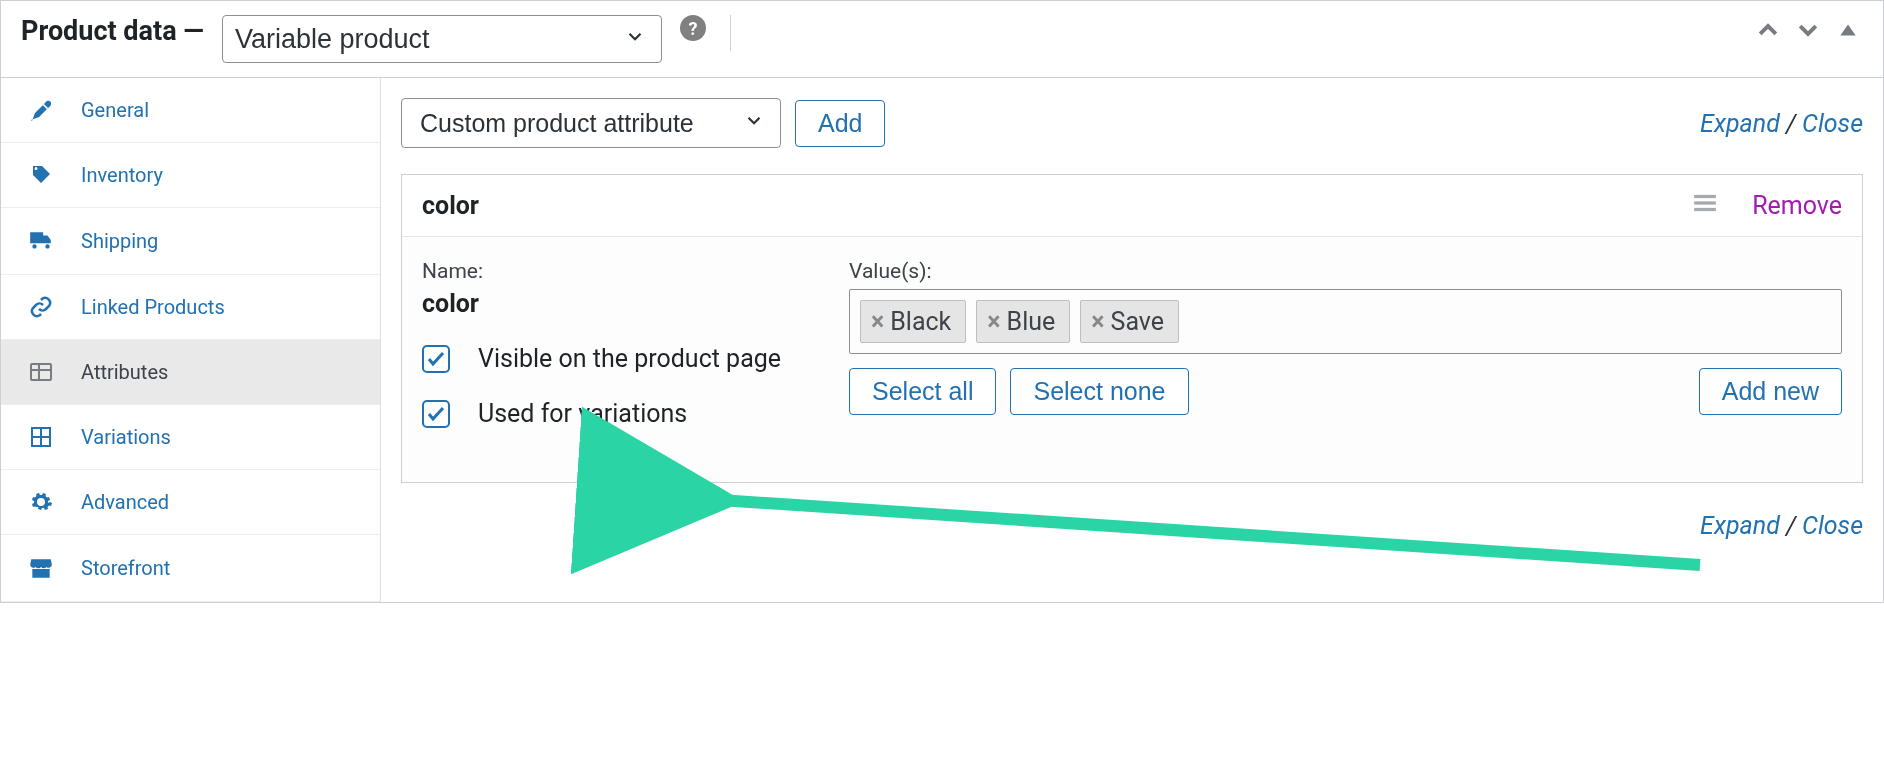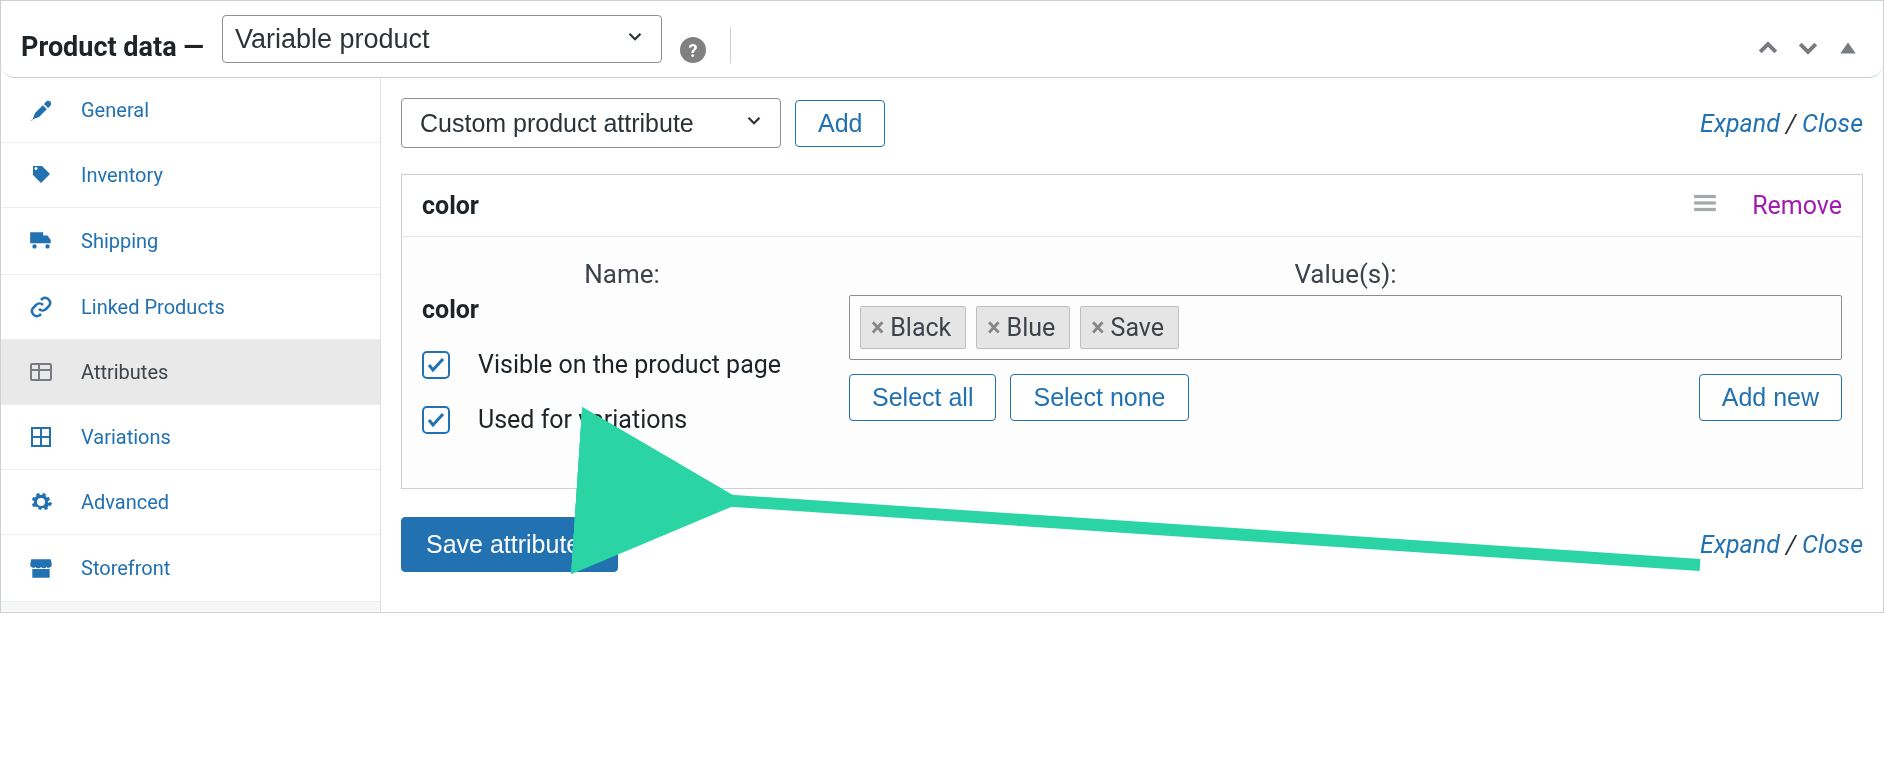--- a/index.html
+++ b/index.html
@@ -11,26 +11,25 @@
     height: 766px;
     overflow: hidden;
     position: relative;
   }
   .panel {
     border: 1px solid #ccd0d4;
     background: #fff;
   }
   .panel-header {
     display: flex;
-    align-items: flex-end;
+    align-items: flex-start;
     padding: 14px 20px;
     border-bottom: 1px solid #ccd0d4;
     gap: 18px;
     font-size: 27px;
-    border-radius: 14px;
   }
   .panel-title {
     font-weight: 700;
     color: #1d2327;
   }
   .product-type-select {
     border: 1px solid #8c8f94;
     border-radius: 4px;
     padding: 8px 40px 8px 12px;
     font-size: 27px;
@@ -112,21 +111,21 @@
   .attr-head .name { font-weight: 700; }
   .attr-head .spacer { flex: 1; }
   .drag-icon { color: #a7aaad; margin-right: 34px; }
   .remove-link { color: #a21caf; cursor: pointer; font-size: 25px; }
   .attr-body {
     display: flex; padding: 22px 20px 28px 20px; gap: 20px;
     background: #fdfdfd;
   }
   .col-left { width: 400px; }
   .col-right { flex: 1; padding-left: 7px; }
-  .field-label { color: #3c434a; font-size: 26px; margin-bottom: 6px; text-align: center; }
+  .field-label { color: #3c434a; font-size: 21px; margin-bottom: 6px; }
   .field-value { font-weight: 700; font-size: 25px; margin-bottom: 26px; }
   .checkbox-row {
     display: flex; align-items: center; gap: 28px; font-size: 25px;
     margin-bottom: 26px;
   }
   .checkbox {
     width: 28px; height: 28px; border: 2px solid #2271b1; border-radius: 5px;
     display: inline-flex; align-items: center; justify-content: center;
     color: #2271b1; background: #fff;
   }
@@ -337,21 +336,20 @@
             <div class="value-actions">
               <button class="btn">Select all</button>
               <button class="btn">Select none</button>
               <button class="btn right">Add new</button>
             </div>
           </div>
         </div>
       </div>
 
       <div class="row-bottom">
-        <button class="btn-primary">Save attributes</button>
         <div class="expand-close">
           <a>Expand</a>
           <span class="slash"> / </span>
           <a>Close</a>
         </div>
       </div>
 
     </div>
   </div>
 </div>

